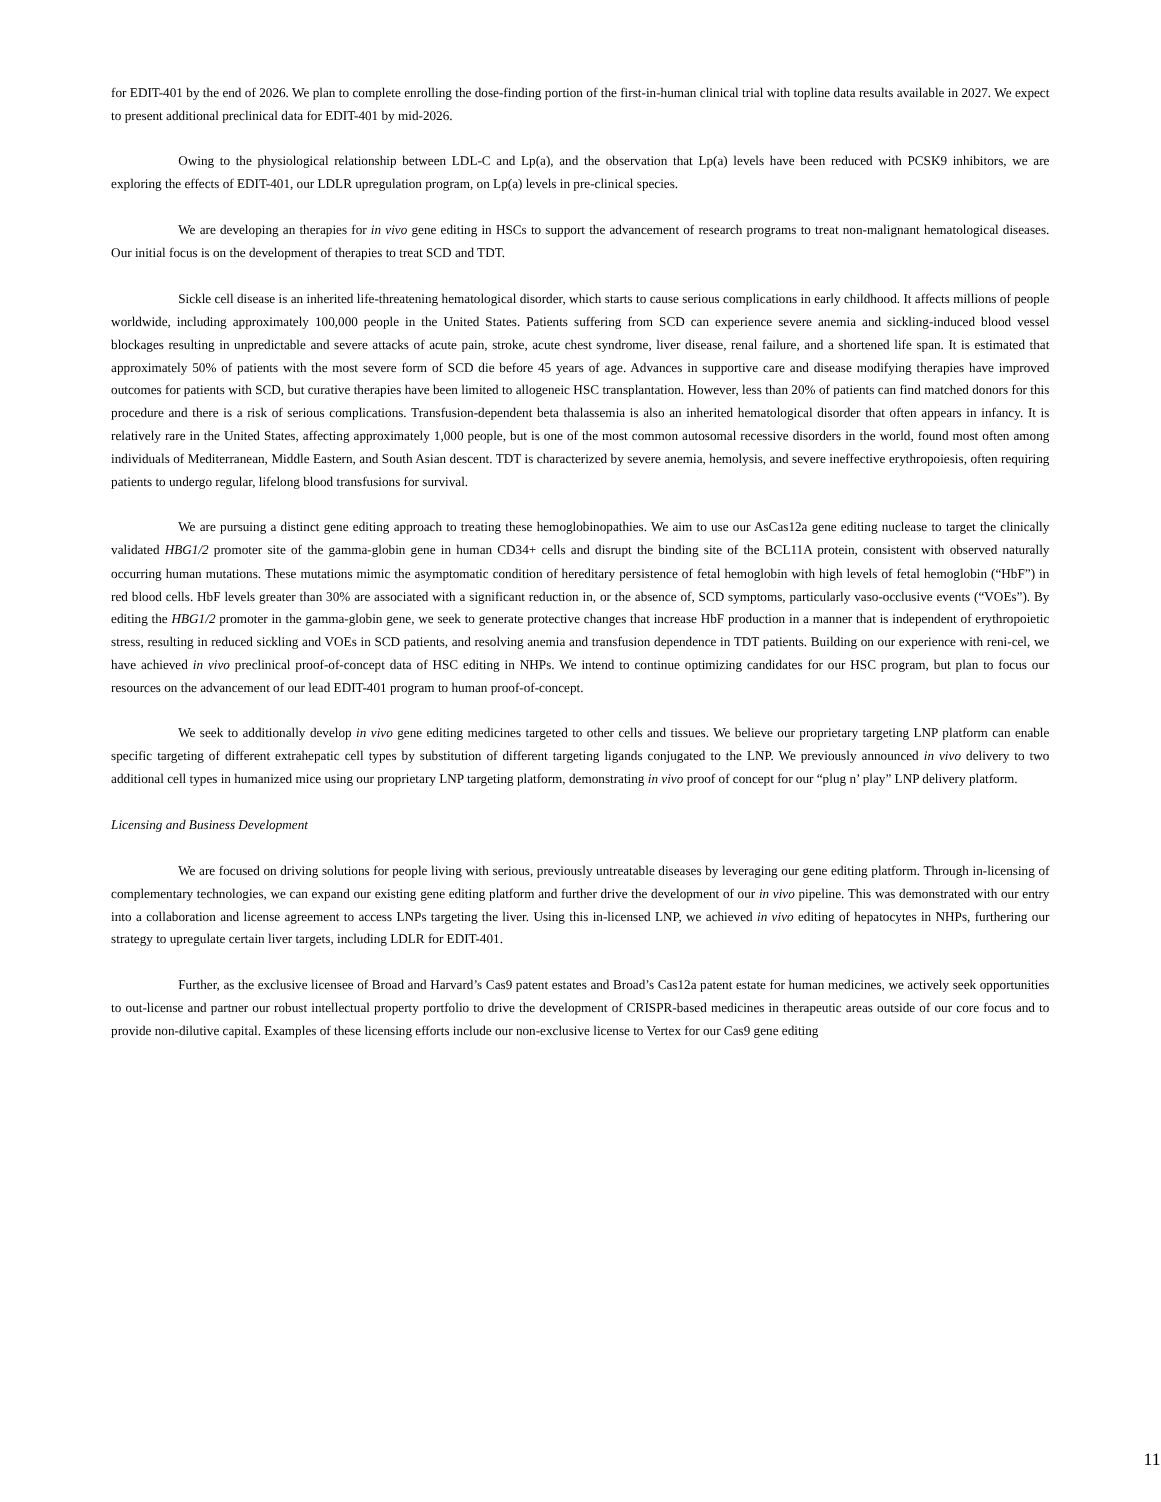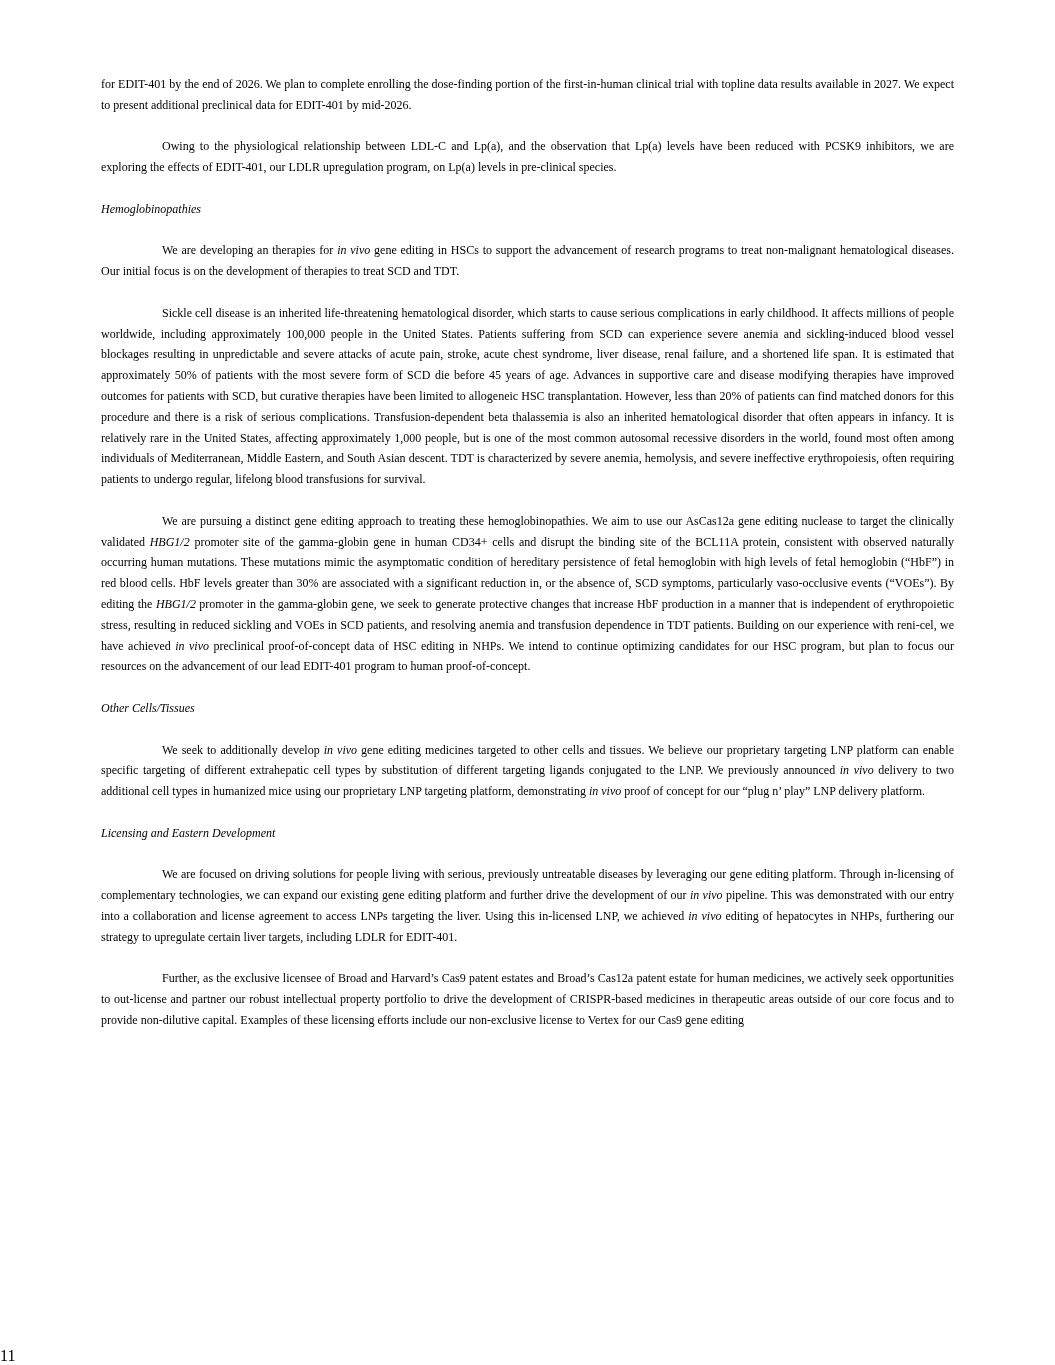--- a/index.html
+++ b/index.html
@@ -33,54 +33,52 @@
   }
   .heading {
     margin: 0 0 20.8px 0;
     font-style: italic;
   }
   em, .it {
     font-style: italic;
   }
   .page-number {
     position: absolute;
-    top: 1346px;
+    top: 1318px;
     left: 0;
     width: 1055px;
-    text-align: left;
+    text-align: right;
     font-size: 16px;
     line-height: 20px;
   }
 </style>
 </head>
 <body>
 
 <div class="page">
 
   <p class="para">
     <span>for EDIT-401 by the end of 2026. We plan to complete enrolling the dose-finding portion of the first-in-human clinical trial with topline data results available in 2027. We expect to present additional preclinical data for EDIT-401 by mid-2026.</span>
   </p>
 
   <p class="para indent">
     <span>Owing to the physiological relationship between LDL-C and Lp(a), and the observation that Lp(a) levels have been reduced with PCSK9 inhibitors, we are exploring the effects of EDIT-401, our LDLR upregulation program, on Lp(a) levels in pre-clinical species.</span>
   </p>
 
-  <p class="heading">Hemoglobinopathies</p>
 
   <p class="para indent"><span>We are developing an therapies for </span><em>in vivo</em><span> gene editing in HSCs to support the advancement of research programs to treat non-malignant hematological diseases. Our initial focus is on the development of therapies to treat SCD and TDT.</span></p>
 
   <p class="para indent"><span>Sickle cell disease is an inherited life-threatening hematological disorder, which starts to cause serious complications in early childhood. It affects millions of people worldwide, including approximately 100,000 people in the United States. Patients suffering from SCD can experience severe anemia and sickling-induced blood vessel blockages resulting in unpredictable and severe attacks of acute pain, stroke, acute chest syndrome, liver disease, renal failure, and a shortened life span. It is estimated that approximately 50% of patients with the most severe form of SCD die before 45 years of age. Advances in supportive care and disease modifying therapies have improved outcomes for patients with SCD, but curative therapies have been limited to allogeneic HSC transplantation. However, less than 20% of patients can find matched donors for this procedure and there is a risk of serious complications. Transfusion-dependent beta thalassemia is also an inherited hematological disorder that often appears in infancy. It is relatively rare in the United States, affecting approximately 1,000 people, but is one of the most common autosomal recessive disorders in the world, found most often among individuals of Mediterranean, Middle Eastern, and South Asian descent. TDT is characterized by severe anemia, hemolysis, and severe ineffective erythropoiesis, often requiring patients to undergo regular, lifelong blood transfusions for survival.</span></p>
 
   <p class="para indent"><span>We are pursuing a distinct gene editing approach to treating these hemoglobinopathies. We aim to use our AsCas12a gene editing nuclease to target the clinically validated </span><em>HBG1/2</em><span> promoter site of the gamma-globin gene in human CD34+ cells and disrupt the binding site of the BCL11A protein, consistent with observed naturally occurring human mutations. These mutations mimic the asymptomatic condition of hereditary persistence of fetal hemoglobin with high levels of fetal hemoglobin (“HbF”) in red blood cells. HbF levels greater than 30% are associated with a significant reduction in, or the absence of, SCD symptoms, particularly vaso-occlusive events (“VOEs”). By editing the </span><em>HBG1/2</em><span> promoter in the gamma-globin gene, we seek to generate protective changes that increase HbF production in a manner that is independent of erythropoietic stress, resulting in reduced sickling and VOEs in SCD patients, and resolving anemia and transfusion dependence in TDT patients. Building on our experience with reni-cel, we have achieved </span><em>in vivo</em><span> preclinical proof-of-concept data of HSC editing in NHPs. We intend to continue optimizing candidates for our HSC program, but plan to focus our resources on the advancement of our lead EDIT-401 program to human proof-of-concept.</span></p>
 
-  <p class="heading">Other Cells/Tissues</p>
 
   <p class="para indent"><span>We seek to additionally develop </span><em>in vivo</em><span> gene editing medicines targeted to other cells and tissues. We believe our proprietary targeting LNP platform can enable specific targeting of different extrahepatic cell types by substitution of different targeting ligands conjugated to the LNP. We previously announced </span><em>in vivo</em><span> delivery to two additional cell types in humanized mice using our proprietary LNP targeting platform, demonstrating </span><em>in vivo</em><span> proof of concept for our “plug n’ play” LNP delivery platform.</span></p>
 
-  <p class="heading">Licensing and Eastern Development</p>
+  <p class="heading">Licensing and Business Development</p>
 
   <p class="para indent"><span>We are focused on driving solutions for people living with serious, previously untreatable diseases by leveraging our gene editing platform. Through in-licensing of complementary technologies, we can expand our existing gene editing platform and further drive the development of our </span><em>in vivo</em><span> pipeline. This was demonstrated with our entry into a collaboration and license agreement to access LNPs targeting the liver. Using this in-licensed LNP, we achieved </span><em>in vivo</em><span> editing of hepatocytes in NHPs, furthering our strategy to upregulate certain liver targets, including LDLR for EDIT-401.</span></p>
 
   <p class="para indent"><span>Further, as the exclusive licensee of Broad and Harvard’s Cas9 patent estates and Broad’s Cas12a patent estate for human medicines, we actively seek opportunities to out-license and partner our robust intellectual property portfolio to drive the development of CRISPR-based medicines in therapeutic areas outside of our core focus and to provide non-dilutive capital. Examples of these licensing efforts include our non-exclusive license to Vertex for our Cas9 gene editing</span></p>
 
 </div>
 
 <div class="page-number">11</div>
 
 </body></html>

